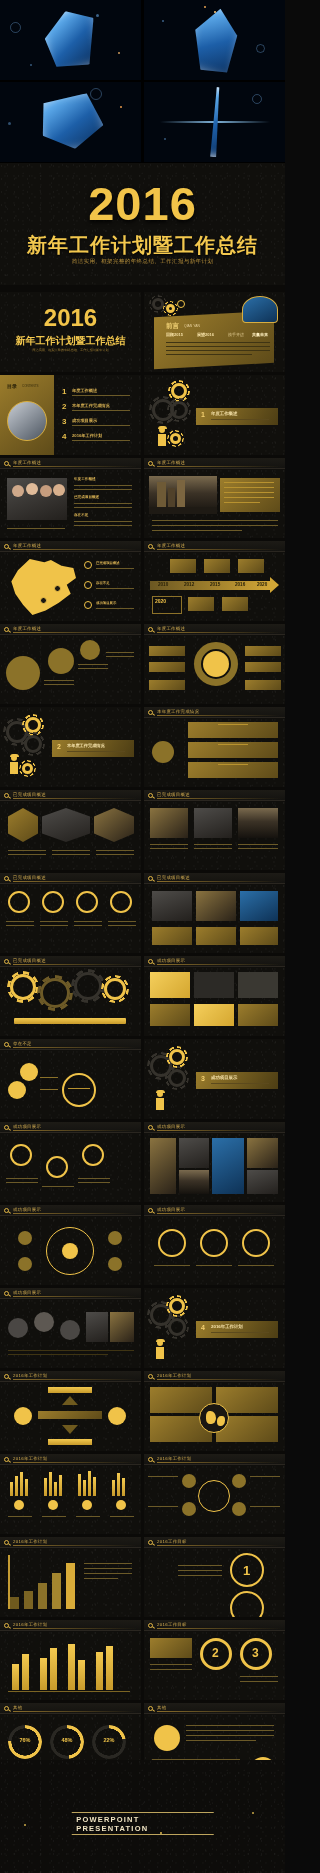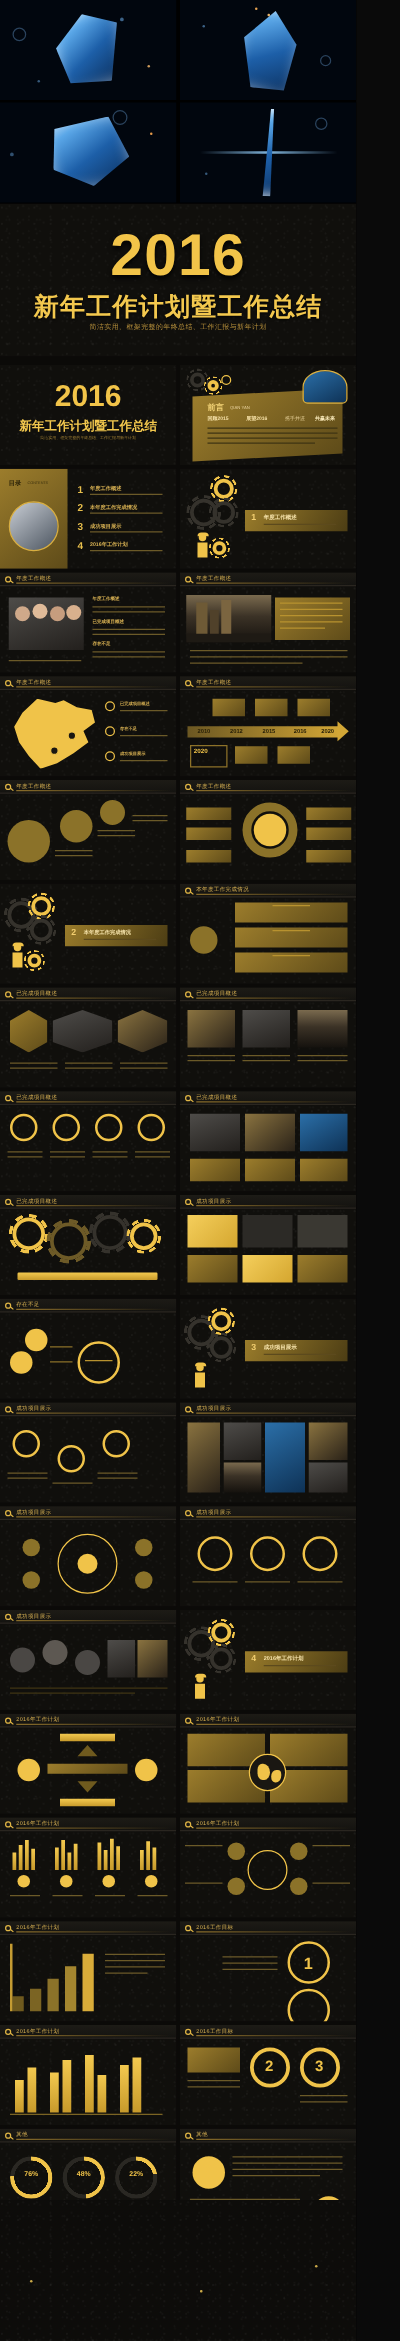--- a/index.html
+++ b/index.html
@@ -853,18 +853,19 @@
         <div class="txtline" style="left:8px;top:56px;width:88px;"></div>
         <div class="txtline" style="left:8px;top:61px;width:88px;"></div>
         <div class="txtline" style="left:8px;top:66px;width:70px;"></div>
       </div>
     </div>
 
   </div>
 
   <div class="thanks">
     <div class="grain"></div>
+    <div class="sub">POWERPOINT PRESENTATION</div>
     <div class="dot" style="left:24px;top:64px;width:2px;height:2px;background:#c9a949;"></div>
     <div class="dot" style="left:252px;top:52px;width:2px;height:2px;background:#c9a949;"></div>
     <div class="dot" style="left:160px;top:72px;width:1.5px;height:1.5px;background:#c9a949;"></div>
   </div>
 
 </div>
 
 </body></html>

